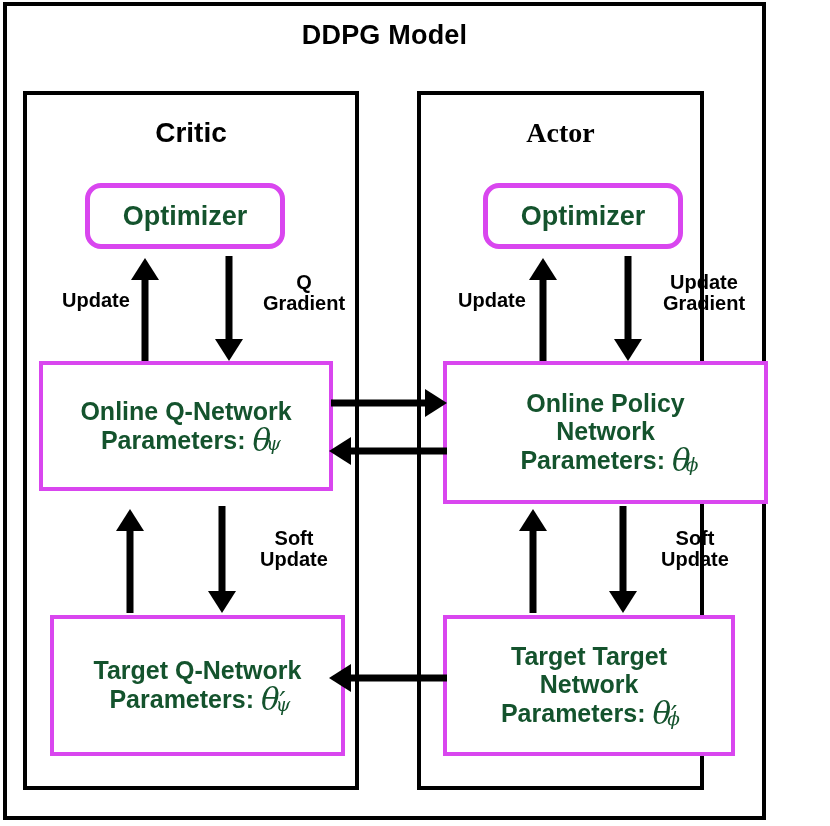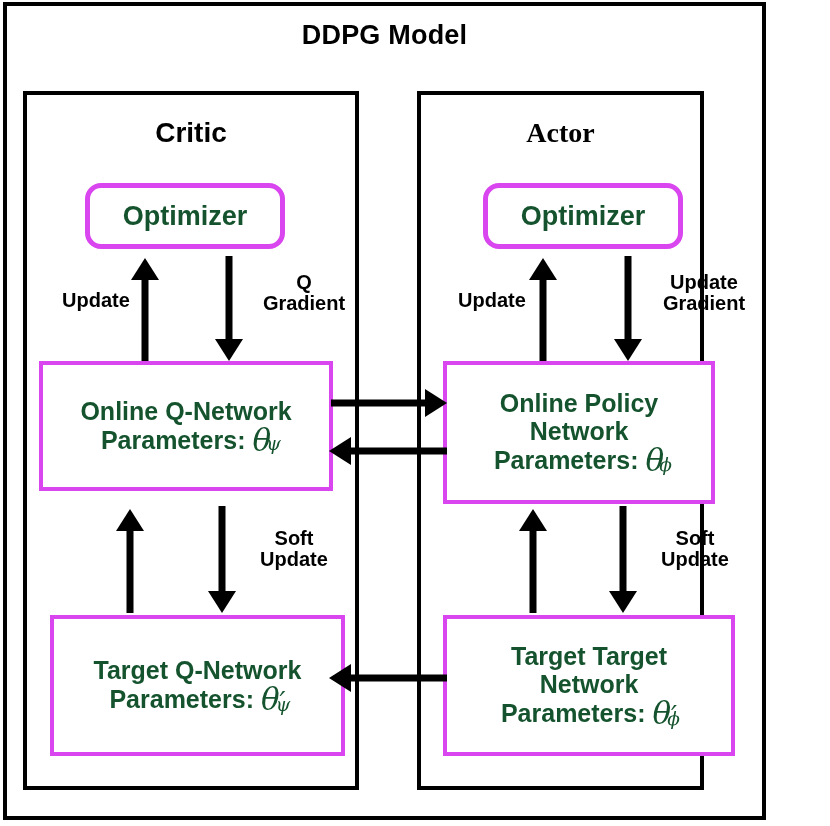--- a/index.html
+++ b/index.html
@@ -94,21 +94,21 @@
     padding: 0 6px;
   }
   .node-inner {
     width: 100%;
   }
   
   .opt-critic { left: 85px;  top: 183px; width: 200px; height: 66px; }
   .opt-actor  { left: 483px; top: 183px; width: 200px; height: 66px; }
   
   .online-q      { left: 39px;  top: 361px; width: 294px; height: 130px; }
-  .online-policy { left: 443px; top: 361px; width: 272px; height: 143px; }
+  .online-policy { left: 443px; top: 361px; width: 325px; height: 143px; }
   
   .target-q      { left: 38px;  top: 615px; width: 295px; height: 141px; margin-left: 12px; }
   .target-policy { left: 443px; top: 615px; width: 292px; height: 141px; }
 
   
   .mathvar {
     font-family: "DejaVu Serif", serif;
     font-style: italic;
     font-weight: normal;
     font-size: 31px;

